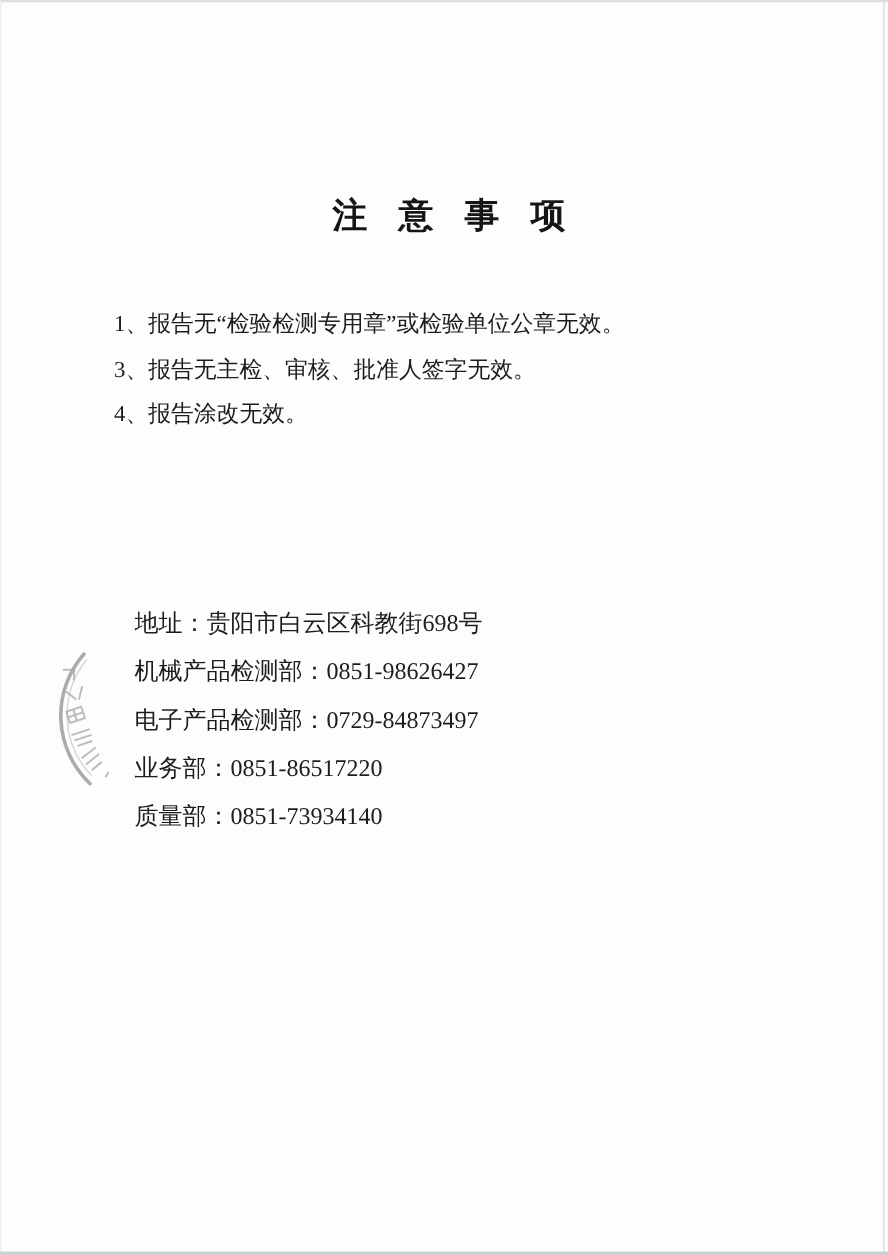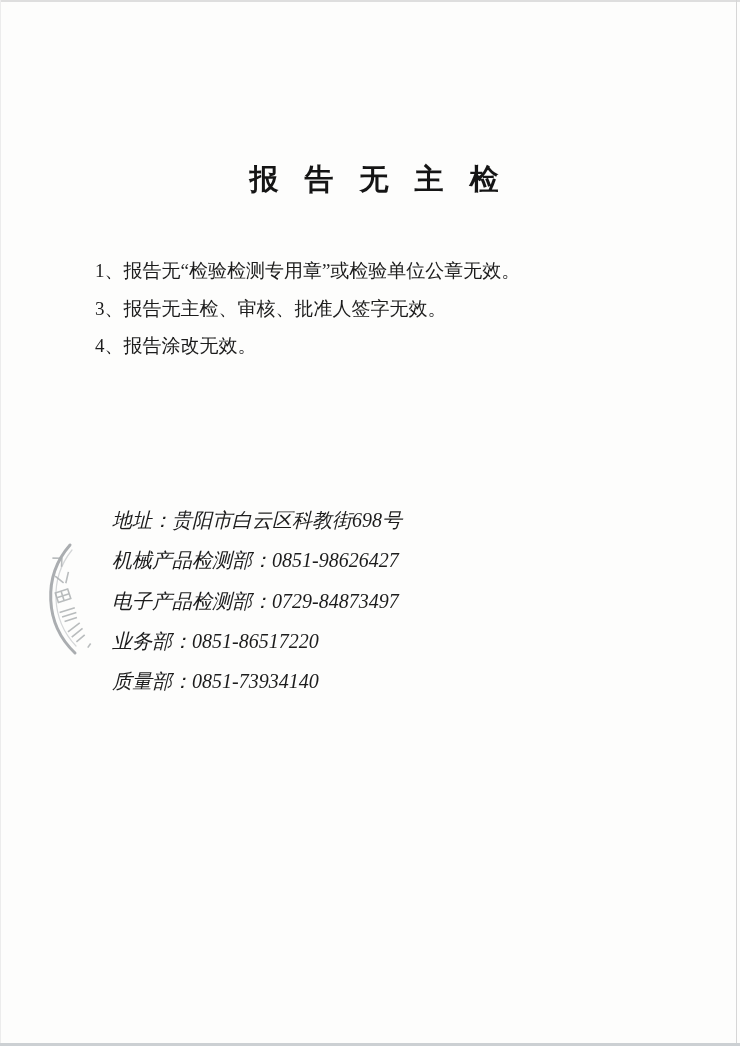--- a/index.html
+++ b/index.html
@@ -67,42 +67,41 @@
   .contacts {
     position: absolute;
     left: 112px;
     top: 500px;
     font-size: 20px;
   }
   .contact-line {
     height: 40.3px;
     line-height: 40.3px;
     white-space: nowrap;
-    font-style: italic;
   }
   .stamp {
     position: absolute;
     left: 0;
     top: 498px;
     width: 110px;
     height: 175px;
     pointer-events: none;
   }
 </style>
 </head>
 <body>
 
 <div class="page">
 
   <div class="edge-top"></div>
   <div class="edge-left"></div>
   <div class="edge-right"></div>
   <div class="edge-bottom"></div>
 
-  <h1 class="title">报告无主检</h1>
+  <h1 class="title">注意事项</h1>
 
   <div class="notices">
     <div class="notice">1、报告无“检验检测专用章”或检验单位公章无效。</div>
     <div class="notice">3、报告无主检、审核、批准人签字无效。</div>
     <div class="notice">4、报告涂改无效。</div>
   </div>
 
   <svg class="stamp" viewBox="0 0 110 175" xmlns="http://www.w3.org/2000/svg" aria-hidden="true">
 
     <path d="M 70 47 A 78 78 0 0 0 75 155" fill="none" stroke="#9b9fa2" stroke-width="3" stroke-linecap="round" opacity="0.85"></path>

